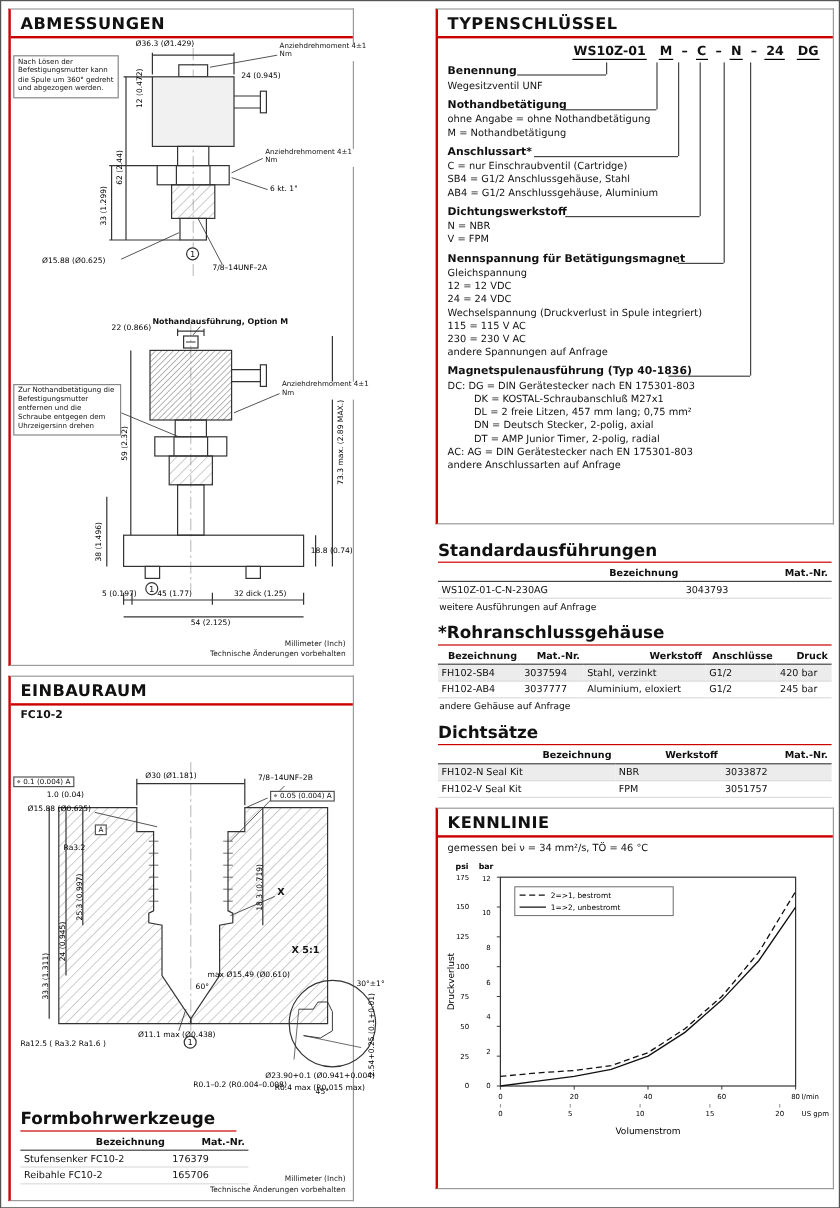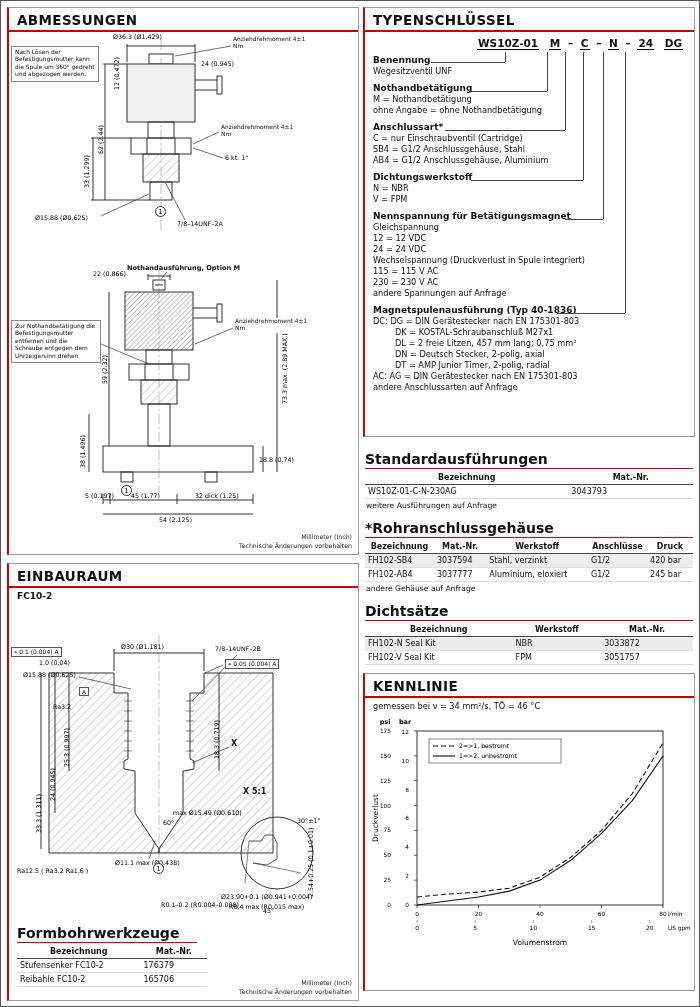--- a/index.html
+++ b/index.html
@@ -1,19 +1,19 @@
 <!DOCTYPE html>
 <html><head>
 <meta charset="utf-8">
 <style>
   *{margin:0;padding:0;box-sizing:border-box}
   html,body{background:#e9e9e9}
   .page{width:700px;height:1007px;position:relative;background:#fff;border:1px solid #555;font-family:"DejaVu Sans",sans-serif;color:#111;overflow:hidden}
   .col{position:absolute;top:6px}
-  .col-left{left:6px;width:352px}
+  .col-left{left:6px;width:288px}
   .col-right{left:362px;width:332px;display:flex;flex-direction:column;gap:8px}
   .box{border:1px solid #9a9a9a;border-left:2px solid #cc0000;background:#fff;position:relative}
   .sec-title{font-size:13.5px;font-weight:bold;letter-spacing:.4px;padding:4px 8px 2px}
   .red-rule{border-bottom:2px solid #cc0000}
   .sub-title{font-size:14px;font-weight:bold;border-bottom:1.5px solid #cc0000;margin:6px 0 2px;padding-bottom:1px}
   .subtitle-row{font-size:9px;font-weight:bold;padding:3px 8px 0}
   
   .draw{position:relative}
   .draw svg{display:block}
   .dim{position:absolute;font-size:6.3px;line-height:1.15;white-space:nowrap;color:#000}
@@ -30,21 +30,21 @@
   .ts-body{padding:0 6px 6px 8px}
   .ts-head{font-size:9px;font-weight:bold;line-height:12px;margin-top:5px}
   .ts-line{font-size:8.2px;line-height:11px}
   .ts-line.u{}
   .ts-line.ind{padding-left:22px}
   .vl{position:absolute;width:0;border-left:1px solid #444}
   .hl{position:absolute;height:0;border-top:1px solid #444}
   
   .tbl-wrap{padding:0 2px}
   table{border-collapse:collapse;width:100%}
-  th{font-size:8px;text-align:center;border-bottom:1px solid #444;padding:2px 3px;font-weight:bold}
+  th{font-size:8px;text-align:right;border-bottom:1px solid #444;padding:2px 3px;font-weight:bold}
   td{font-size:8px;padding:2px 3px;border-bottom:1px solid #ddd}
   tr.alt{background:#ececec}
   .tnote{font-size:7.6px;padding:2px 1px 4px}
   .tools{width:190px;margin:4px 0 0 8px}
   .tools .sub-title{width:180px}
   
   .kenn-sub{font-size:8.2px;padding:3px 8px 2px}
 </style>
 </head>
 <body>
@@ -283,22 +283,22 @@
         <span class="tok">DG</span>
       </div>
 
       <div class="ts-body">
         <div class="ts-sec">
           <div class="ts-head">Benennung</div>
           <div class="ts-line">Wegesitzventil UNF</div>
         </div>
         <div class="ts-sec">
           <div class="ts-head">Nothandbetätigung</div>
+          <div class="ts-line">ohne Angabe = ohne Nothandbetätigung</div>
           <div class="ts-line">M  = Nothandbetätigung</div>
-          <div class="ts-line">ohne Angabe = ohne Nothandbetätigung</div>
         </div>
         <div class="ts-sec">
           <div class="ts-head">Anschlussart*</div>
           <div class="ts-line">C    = nur Einschraubventil (Cartridge)</div>
           <div class="ts-line">SB4 = G1/2 Anschlussgehäuse, Stahl</div>
           <div class="ts-line">AB4 = G1/2 Anschlussgehäuse, Aluminium</div>
         </div>
         <div class="ts-sec">
           <div class="ts-head">Dichtungswerkstoff</div>
           <div class="ts-line">N  = NBR</div>

